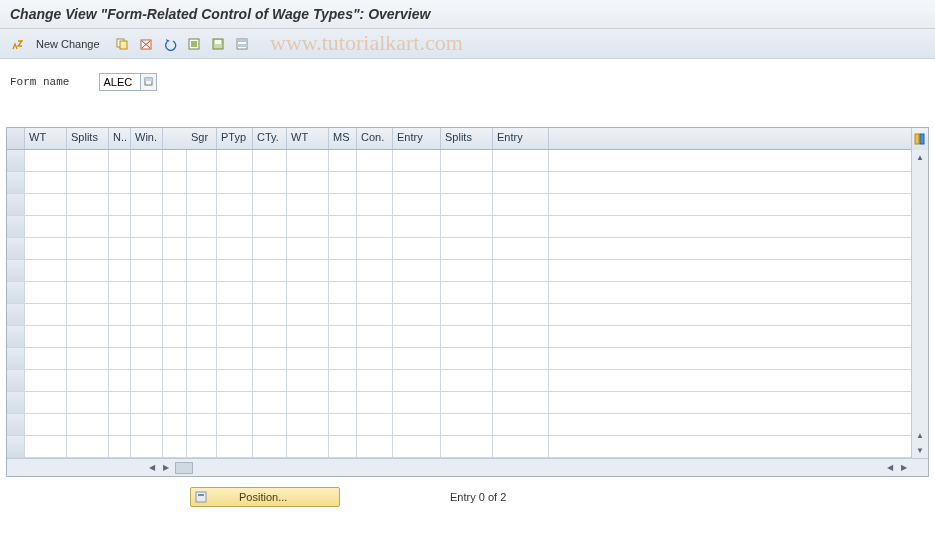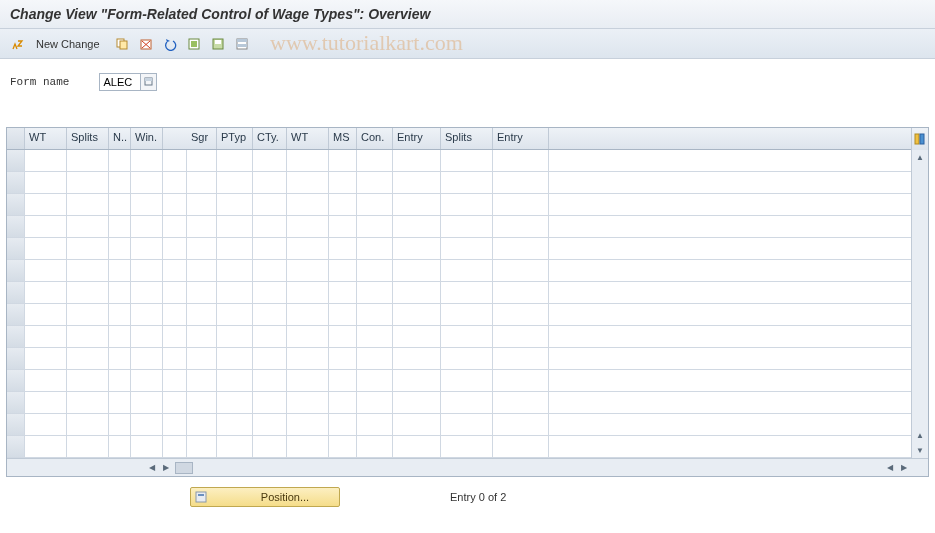--- a/index.html
+++ b/index.html
@@ -172,21 +172,21 @@
       gap: 30px;
       padding: 2px 8px 2px 4px;
       background: linear-gradient(to bottom,#fcefc1,#f5dd8a);
       border: 1px solid #c0a850;
       border-radius: 2px;
       cursor: pointer;
       width: 150px;
       justify-content: flex-start;
     }
     .position-btn .picon { width:14px; display:inline-flex; }
-    .position-btn .plabel { flex:1; text-align:center; color:#4a3a10; }
+    .position-btn .plabel { flex:1; color:#4a3a10; }
     .entry-status { color: #333; }
     svg { display: block; }
   </style>
 </head>
 <body>
 
 <div class="title-bar">Change View "Form-Related Control of Wage Types": Overview</div>
 
 <div class="toolbar">
   <span class="toolbar-btn">

